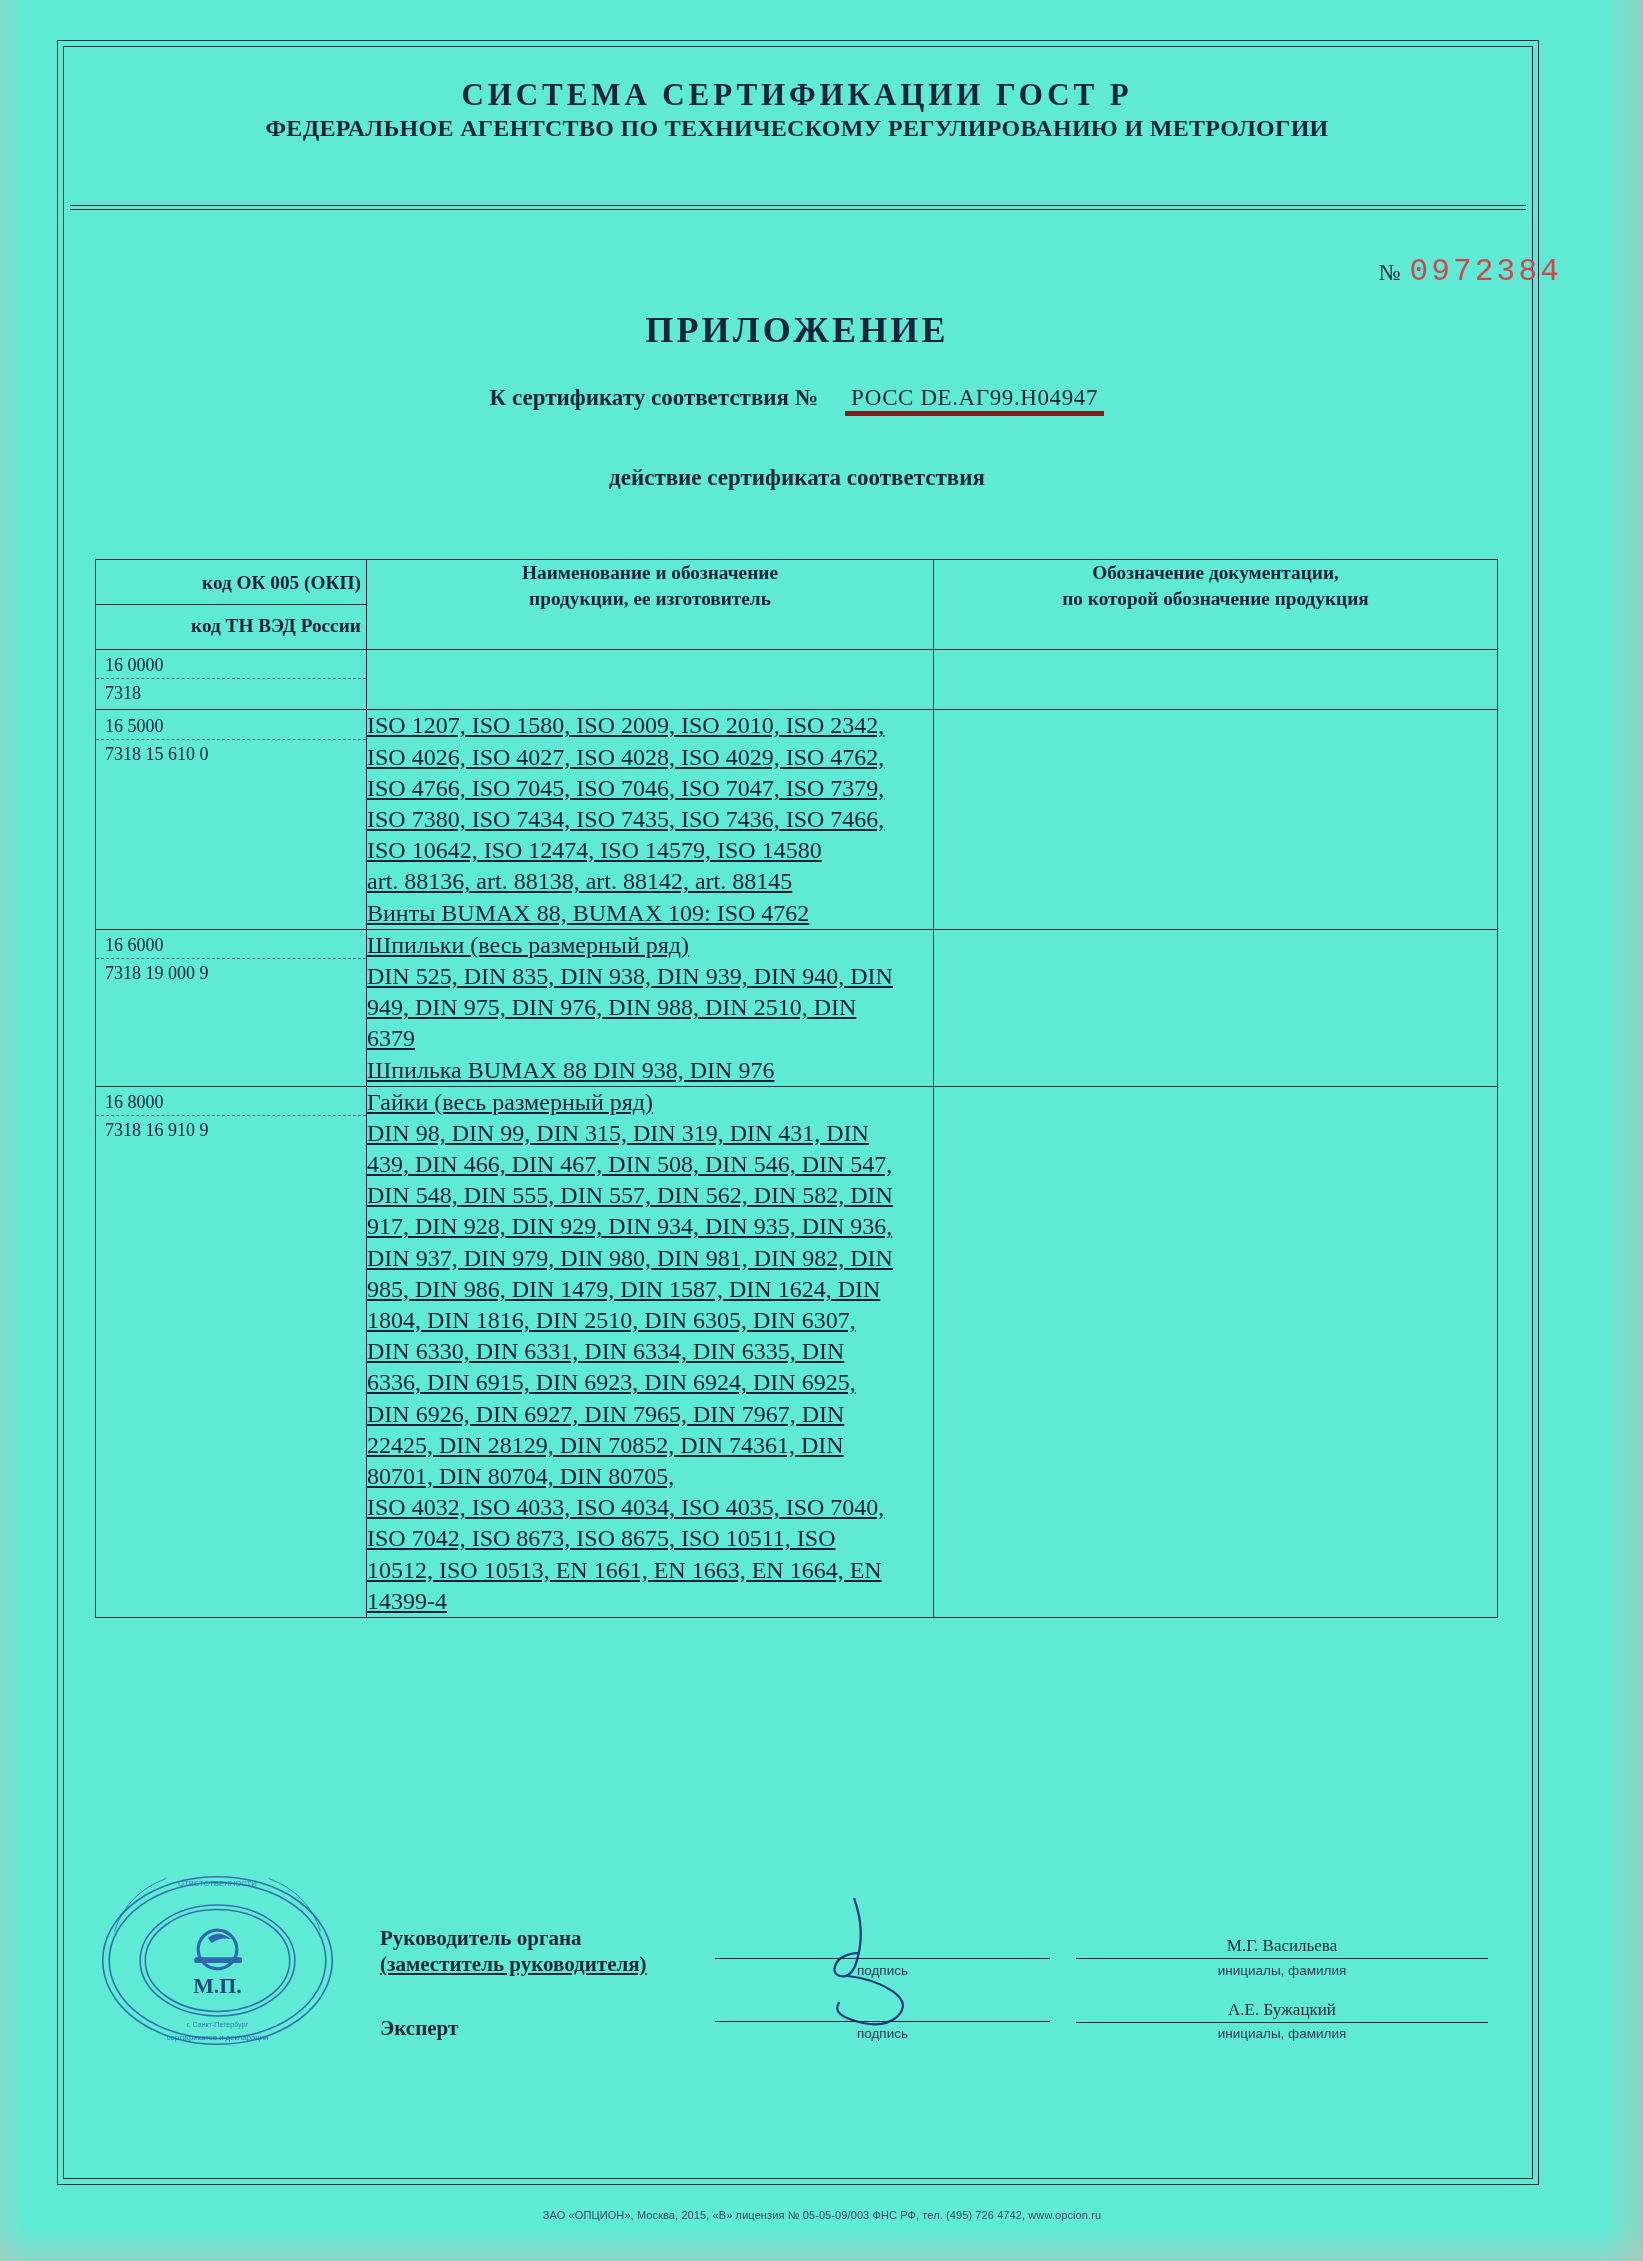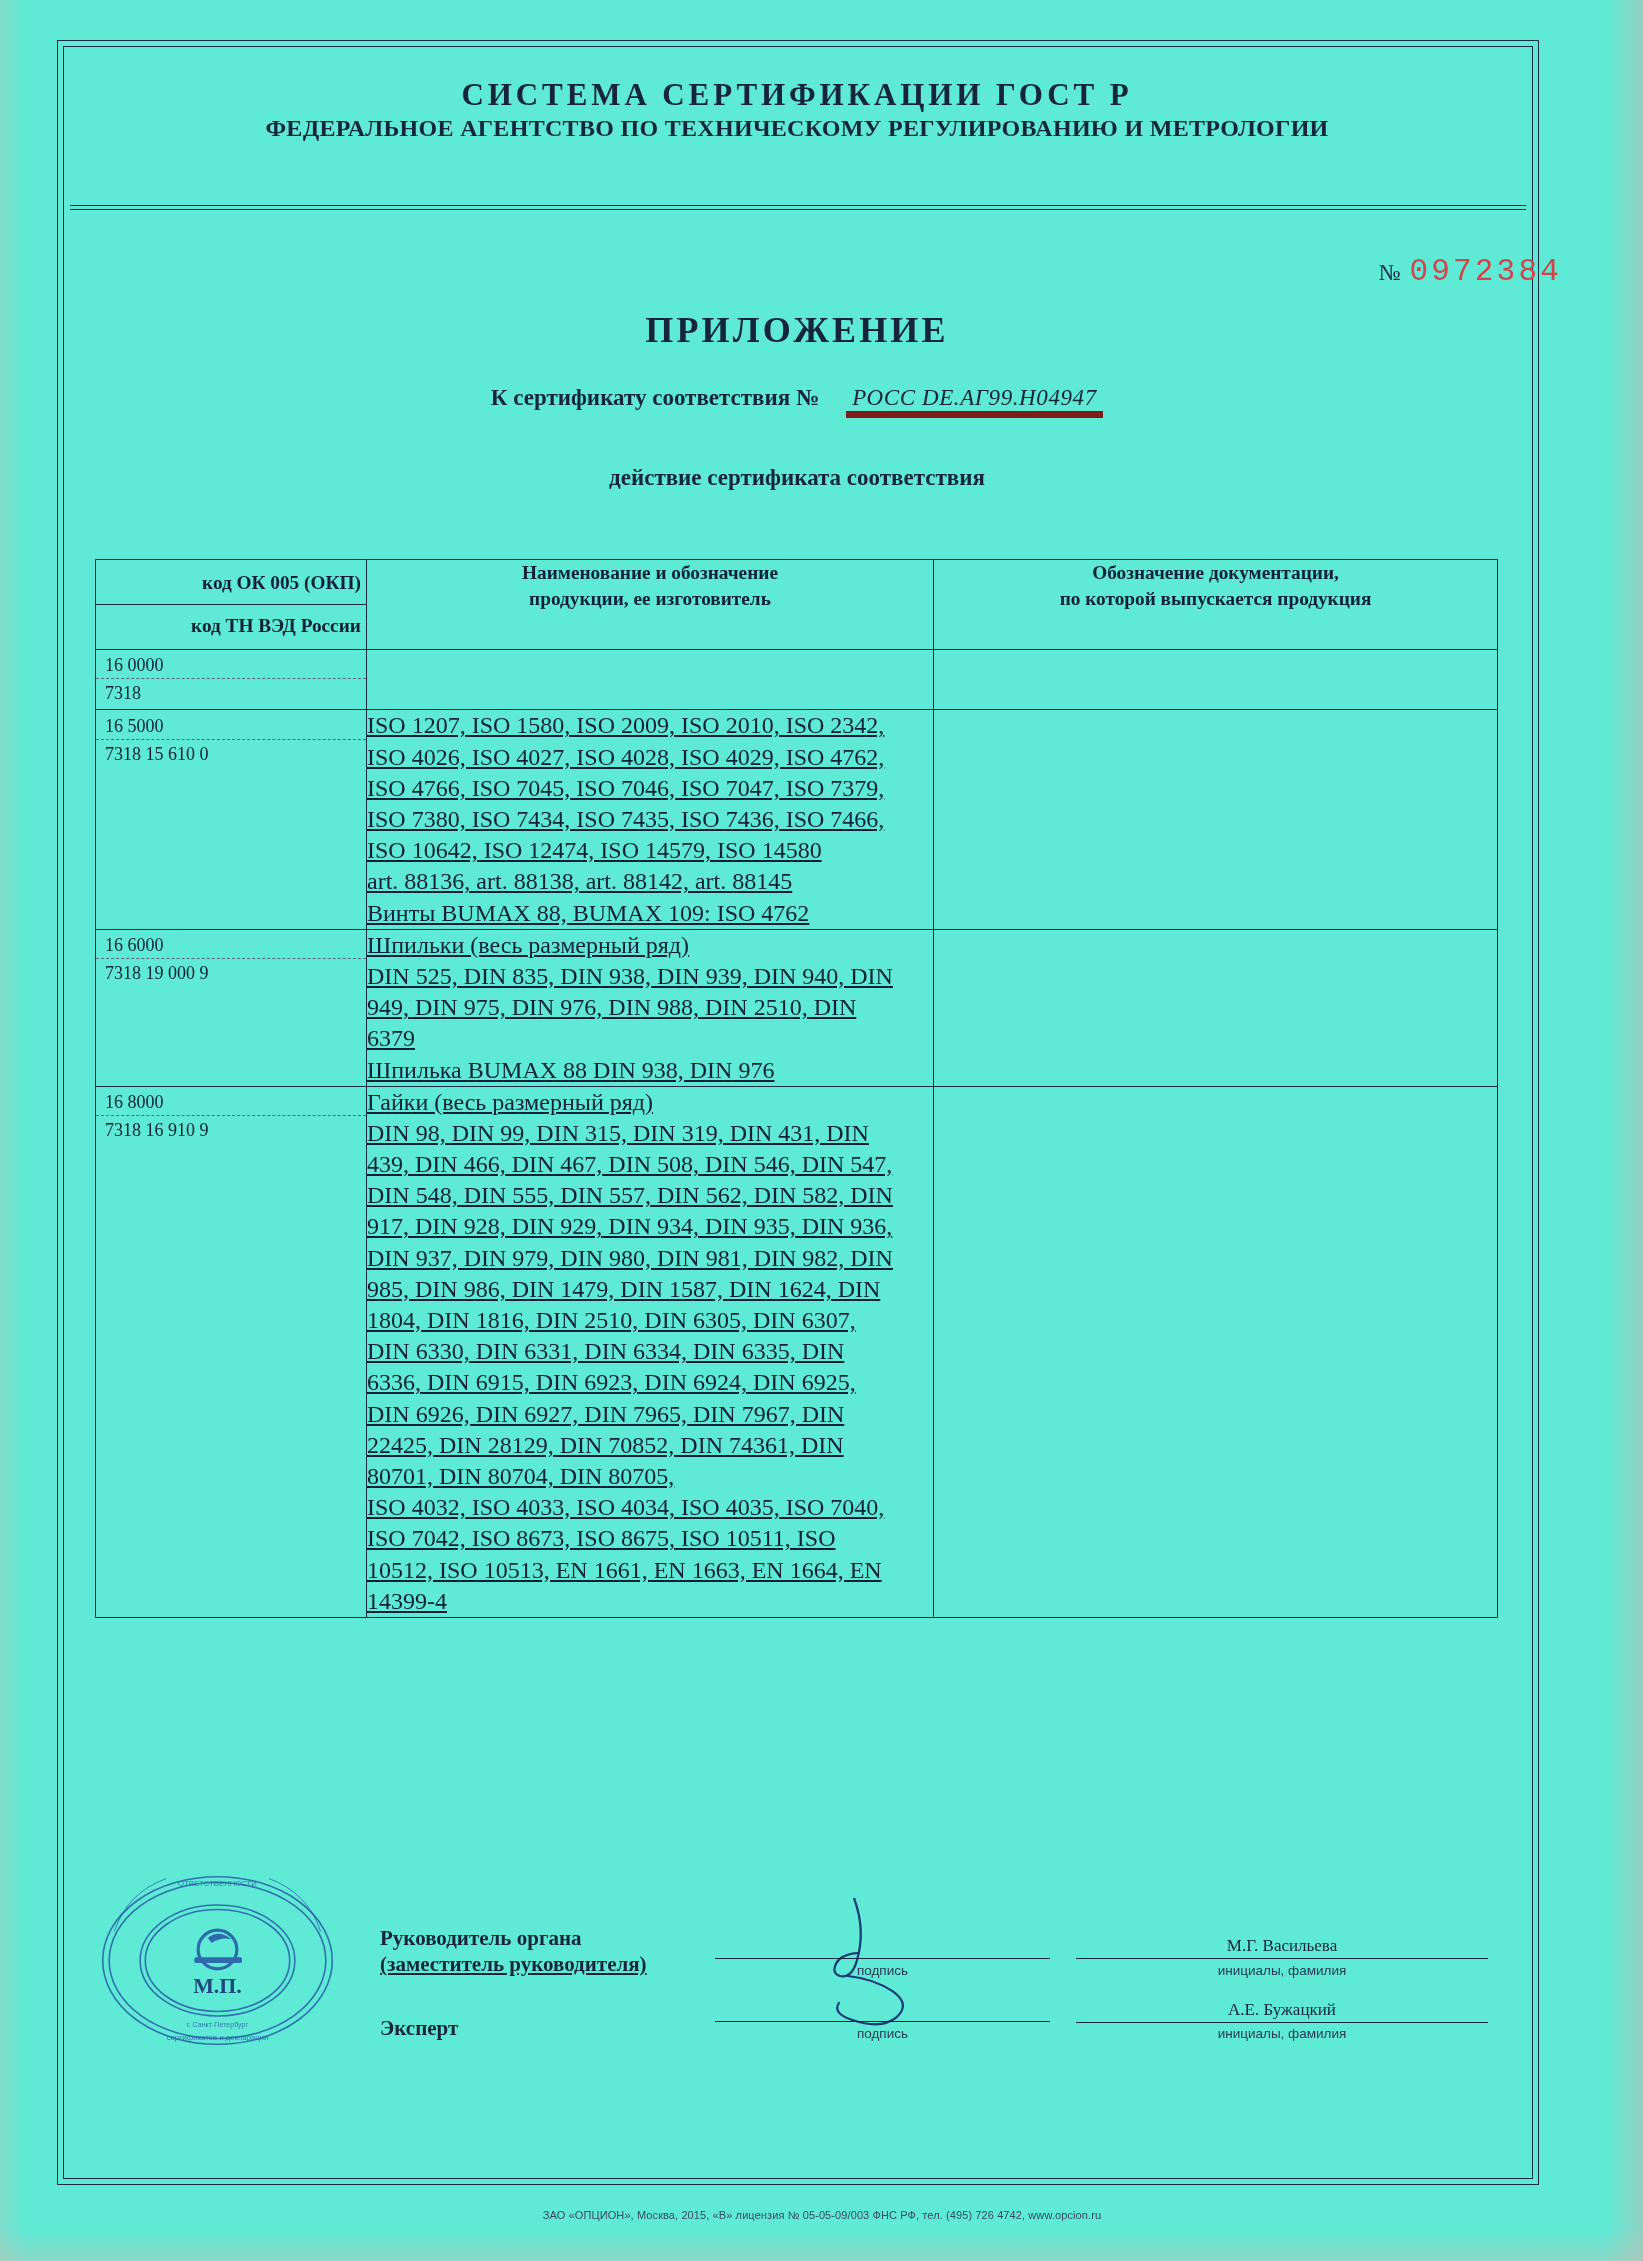--- a/index.html
+++ b/index.html
@@ -122,25 +122,24 @@
     position: absolute;
     left: 63px; top: 385px;
     width: 1468px;
     text-align: center;
     font-size: 23px;
     font-weight: bold;
     color: #16243c;
   }
   .cert-line .cert-num {
     font-weight: normal;
-    border-bottom: 7px solid #7f1d1d;
+    border-bottom: 5px solid #7f1d1d;
     padding: 0 6.4px 1.3px 6.4px;
     margin-left: 21px;
     letter-spacing: 0.6px;
-    font-style: italic;
   }
 
   .subtitle {
     position: absolute;
     left: 63px; top: 462px;
     width: 1468px;
     text-align: center;
     font-size: 23px;
     font-weight: bold;
     line-height: 1.35;
@@ -341,21 +340,21 @@
         <th class="th-code">
           <div class="th-code-inner-top">код ОК 005 (ОКП)</div>
           <div class="th-code-inner-bot">код ТН ВЭД России</div>
         </th>
         <th class="th-mid">
           <div>Наименование и обозначение</div>
           <div>продукции, ее изготовитель</div>
         </th>
         <th class="th-right">
           <div>Обозначение документации,</div>
-          <div>по которой выпускается продукция</div>
+          <div>по которой обозначение продукция</div>
         </th>
       </tr>
     </thead>
     <tbody>
 
       <tr>
         <td class="code-cell">
           <div class="code-top">16 0000</div>
           <div class="code-bot">7318</div>
         </td>

